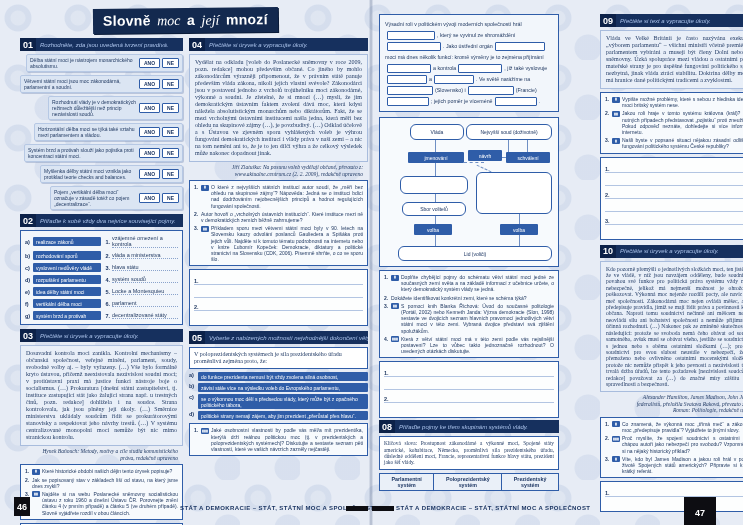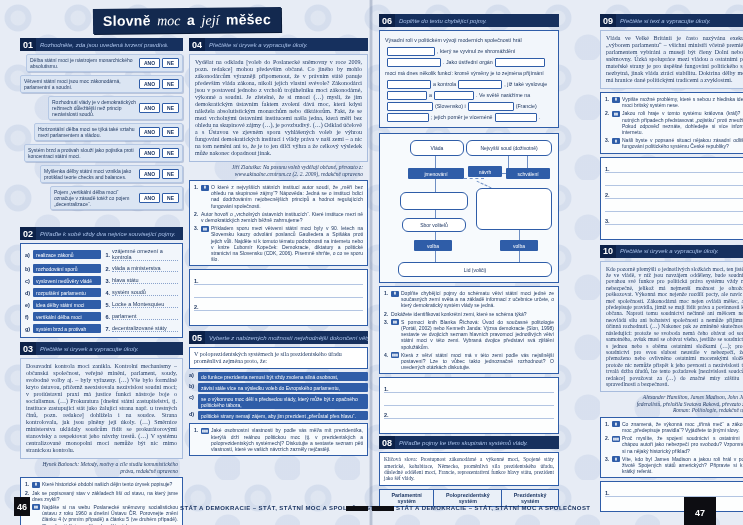--- a/index.html
+++ b/index.html
@@ -95,21 +95,21 @@
 <body>
 
 <div id="spread">
   <div id="fold"></div>
 
   <div id="banner">
     <span class="b1">Slovně</span>
     <span class="b2">moc</span>
     <span class="b1">a</span>
     <span class="b2">její</span>
-    <span class="b1">měšec</span>
+    <span class="b1">mnozí</span>
   </div>
 
   <div class="col" style="left:20px;top:38px;width:163px;">
 
     <div class="sec">
       <div class="sechead">
         <span class="num">01</span>
         <span class="st">Rozhodněte, zda jsou uvedená tvrzení pravdivá.</span>
       </div>
       <div class="stmt" style="margin-left:6px;">
@@ -156,21 +156,21 @@
       </div>
       <div class="stmt" style="margin-left:30px;">
         <span class="tx">Pojem „vertikální dělba moci“ označuje v zásadě totéž co pojem „decentralizace“.</span>
         <span class="anone">
             <span class="ab">ANO</span>
             <span class="ab">NE</span>
           </span>
       </div>
     </div>
 
-    <div class="sec" style="margin-top:17px;border-radius:18px;">
+    <div class="sec" style="margin-top:4px;border-radius:18px;">
       <div class="sechead">
         <span class="num">02</span>
         <span class="st">Přiřaďte k sobě vždy dva nejvíce související pojmy.</span>
       </div>
       <div class="panel">
         <div class="mrow">
           <span class="mk">a)</span>
           <span class="chip">realizace zákonů</span>
           <span class="mnum">1.</span>
           <span class="mtx">vzájemné omezení a kontrola</span>
@@ -308,24 +308,20 @@
           <span class="icn">▮▮▮</span>
           <span class="qt">Jaké osobnostní vlastnosti by podle vás měl/a mít prezident/ka, který/á drží reálnou politickou moc (tj. v prezidentských a poloprezidentských systémech)? Diskutujte a sestavte seznam pěti vlastností, které ve vašich návrzích zazněly nejčastěji.</span>
         </div>
       </div>
     </div>
   </div>
 
   <div class="col" style="left:379px;top:14px;width:180px;">
 
     <div class="sec">
-      <div class="sechead">
-        <span class="num">06</span>
-        <span class="st">Doplňte do textu chybějící pojmy.</span>
-      </div>
       <div class="cloze">
         <span>Výsadní roli v politickém vývoji moderních společností hrál</span><span class="bk" style="width:46px;"></span><span>, který se vyvinul ze shromáždění</span><span class="bk" style="width:52px;"></span><span>. Jako ústřední orgán</span><span class="bk" style="width:48px;"></span><span>moci má dnes několik funkcí: kromě výměny je to zejména přijímání</span><span class="bk" style="width:42px;"></span><span>a kontrola</span><span class="bk" style="width:42px;"></span><span>, jíž také vyslovuje</span><span class="bk" style="width:38px;"></span><span>a</span><span class="bk" style="width:38px;"></span><span>. Ve světě narážíme na</span><span class="bk" style="width:44px;"></span><span>(Slovensko) i</span><span class="bk" style="width:44px;"></span><span>(Francie)</span><span class="bk" style="width:40px;"></span><span>; jejich poměr je víceméně</span><span class="bk" style="width:40px;"></span><span>.</span>
       </div>
     </div>
 
     <div class="sec" style="margin-top:5px;">
       <div class="diag">
         <div class="ln" style="left:55px;top:20px;width:1px;height:38px;"></div>
         <div class="ln" style="left:128px;top:20px;width:1px;height:14px;"></div>
         <div class="ln" style="left:147px;top:20px;width:1px;height:14px;"></div>

